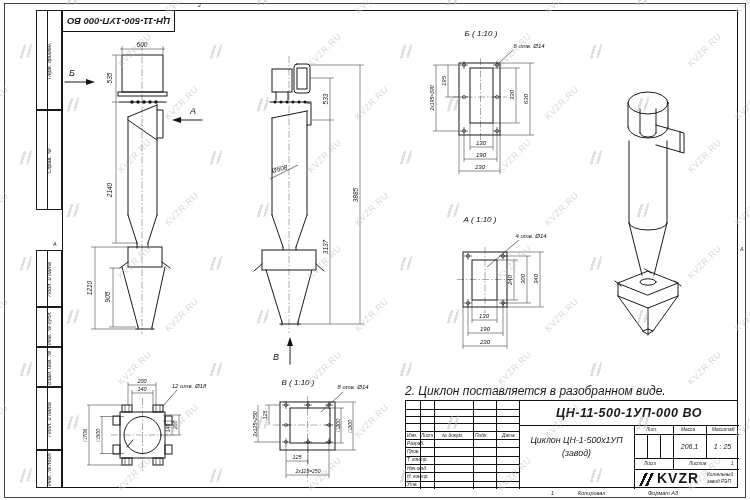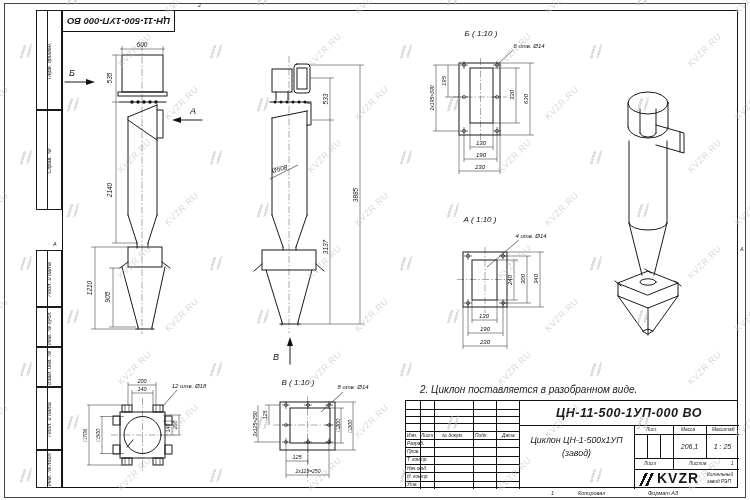--- a/index.html
+++ b/index.html
@@ -304,21 +304,21 @@
       <path d="M58,50 L86,58 L86,78 L58,70 M82,57 L82,77"></path>
       <path d="M31,66 L31,148 M69,66 L69,148 M31,148 A19,7 0 0 0 69,148"></path>
       <path d="M31,148 L44,200 M69,148 L56,200"></path>
       <ellipse cx="50" cy="207" rx="8" ry="3.2"></ellipse>
       <path d="M20,208 L50,196 L80,208 L50,220 Z M20,208 L20,221 M80,208 L80,221 M20,221 L50,233 L80,221"></path>
       <path d="M20,221 L45,256 M80,221 L55,256 M50,233 L50,260 M45,256 L50,254 L55,256 L50,259 Z"></path>
       <path d="M17,206 L23,211 M77,206 L83,211 M47,194 L53,198"></path>
     </g>
   </svg>
 
-  <div class="txt" style="left:420px;top:384px;font-size:10px">2. Циклон поставляется в разобранном виде.</div>
+  <div class="txt" style="left:405px;top:384px;font-size:12px">2. Циклон поставляется в разобранном виде.</div>
 
   <div class="stamp">
     <div class="vl" style="left:113px;top:0;height:88px"></div>
 
     <div class="vl" style="left:14px;top:0;height:88px"></div>
     <div class="vl" style="left:28px;top:0;height:88px"></div>
     <div class="vl" style="left:67px;top:0;height:88px"></div>
     <div class="vl" style="left:90px;top:0;height:88px"></div>
     <div class="hl" style="left:0;top:8px;width:113px"></div>
     <div class="hl" style="left:0;top:15px;width:113px"></div>

